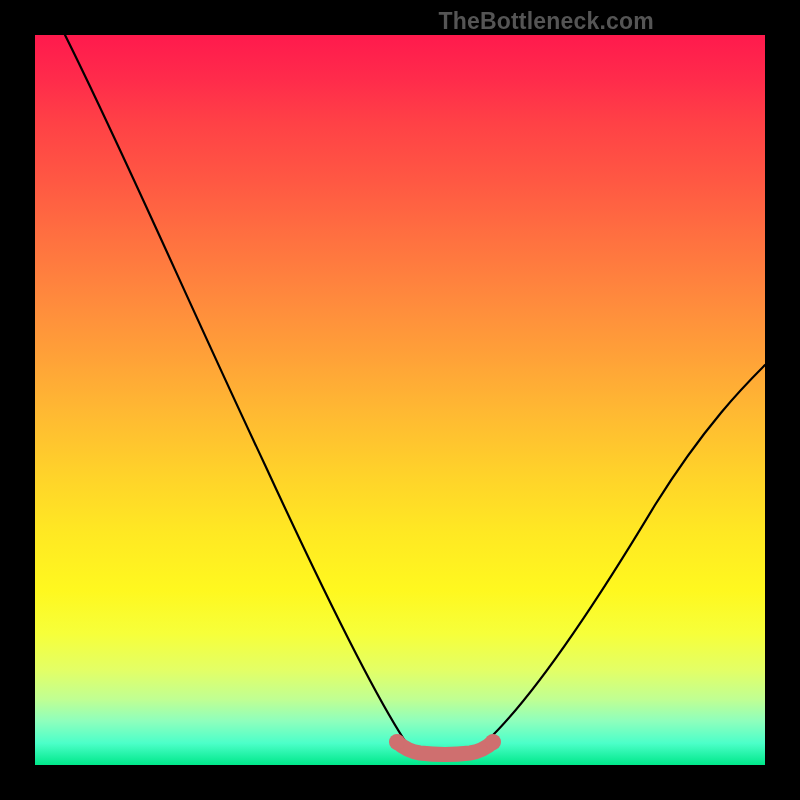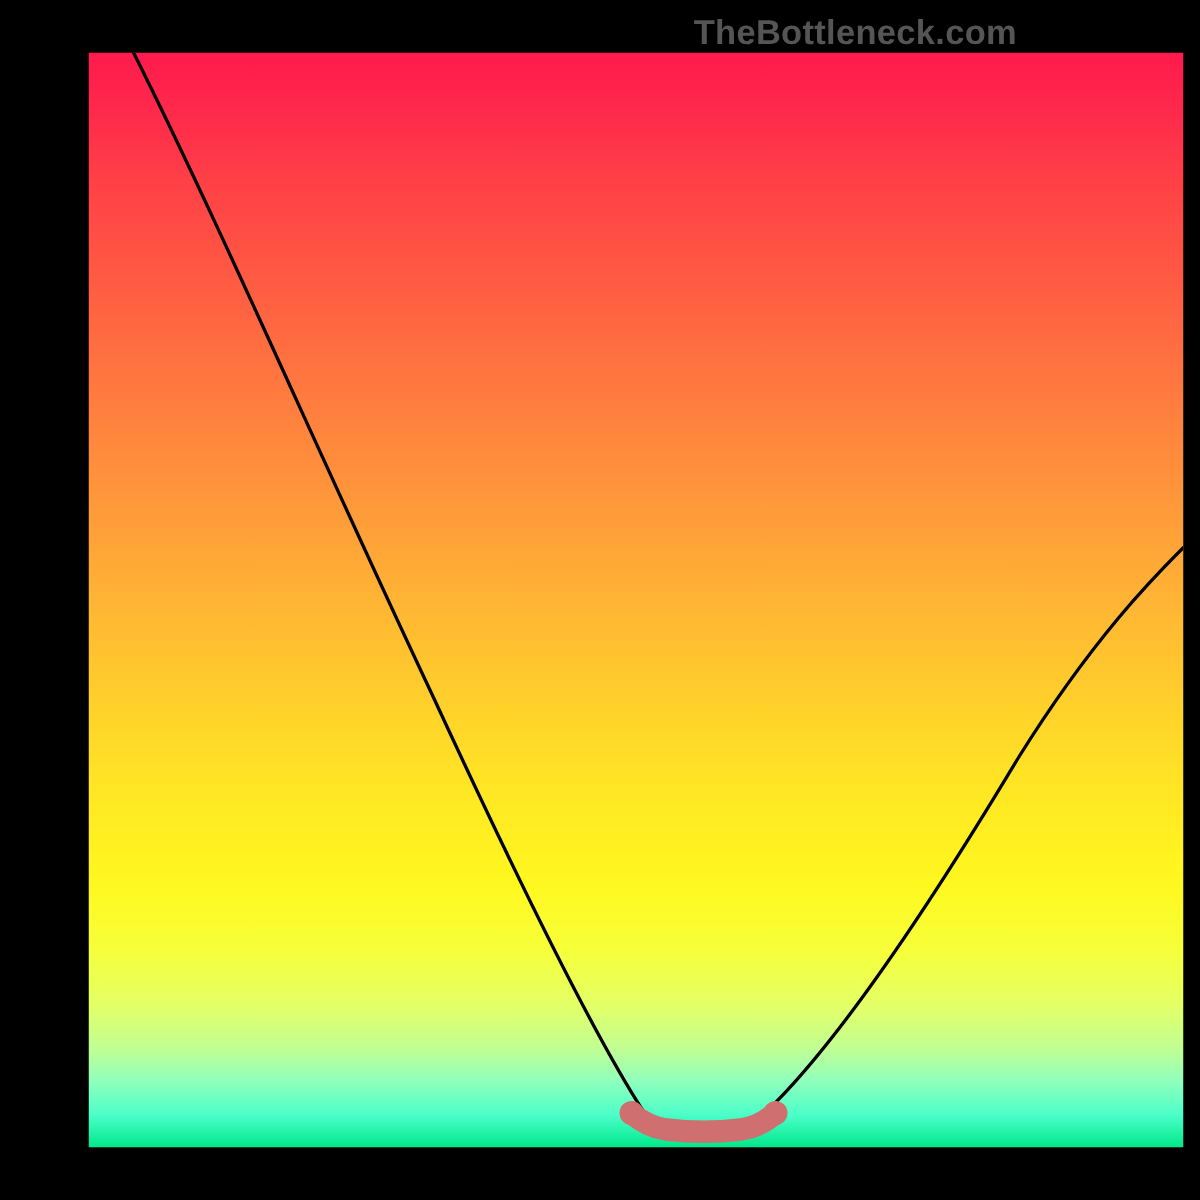--- a/index.html
+++ b/index.html
@@ -11,21 +11,20 @@
     overflow: hidden;
     font-family: Arial, Helvetica, sans-serif;
   }
   .frame {
     position: absolute;
     top: 0;
     left: 0;
     width: 668px;
     height: 800px;
     background: #000;
-    margin-left: 24px;
   }
   .plot {
     position: absolute;
     top: 35px;
     left: 35px;
     width: 730px;
     height: 730px;
     overflow: hidden;
   }
   .gradient-bg {

